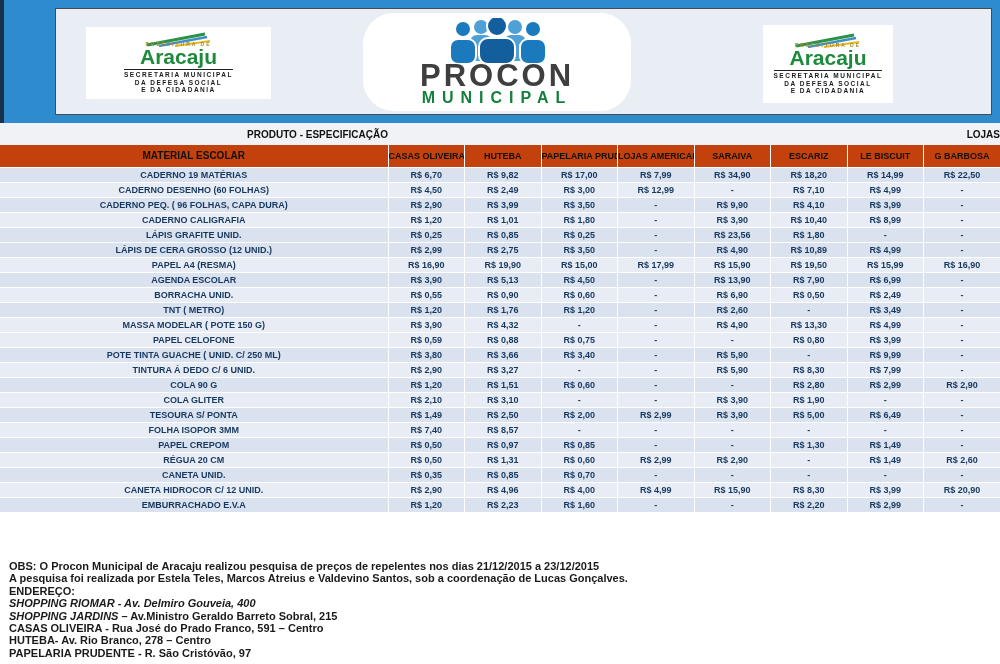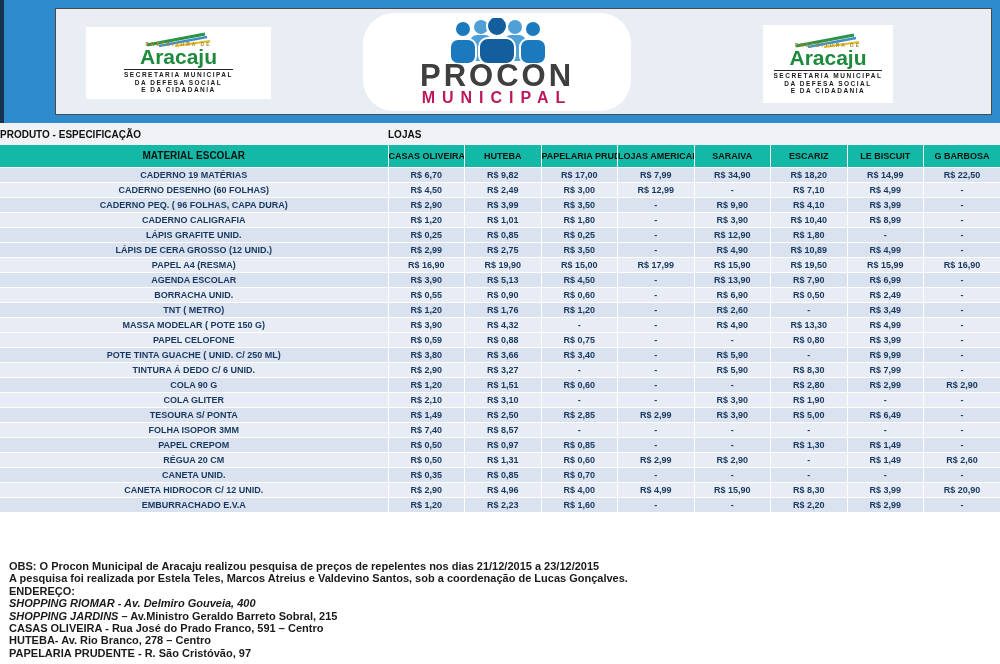--- a/index.html
+++ b/index.html
@@ -23,31 +23,31 @@
     text-align:center; margin-top:-6px; }
   .aracaju-name { font-size:21px; font-weight:bold; color:#1e8a3c; line-height:20px;
     letter-spacing:0px; }
   .aracaju-sub { border-top:1.5px solid #222; margin-top:2px; padding-top:1px; text-align:center; }
   .aracaju-sub div { font-size:6.5px; font-weight:bold; color:#1a1a1a; letter-spacing:1.5px;
     line-height:7.5px; }
 
   .procon-people { line-height:0; margin-bottom:-2px; }
   .procon-title { font-size:31px; font-weight:bold; color:#3f3f3f; letter-spacing:3px;
     line-height:28px; }
-  .procon-sub { font-size:16px; font-weight:bold; color:#be185d; letter-spacing:7px;
+  .procon-sub { font-size:16px; font-weight:bold; color:#15803d; letter-spacing:7px;
     line-height:16px; }
 
   
   .tbl-wrap { position:absolute; top:123px; left:0; width:1000px; }
   table { width:1000px; border-collapse:collapse; table-layout:fixed; }
   col.prod-col { width:388px; }
   th, td { overflow:hidden; white-space:nowrap; }
   .hdr1 th { height:22px; background:#f0f2f6; font-size:10px; font-weight:bold; color:#111;
-    text-align:left; vertical-align:middle;margin-top:12px; }
-  .hdr2 th { height:22px; background:#14b8a6; font-size:9px; font-weight:bold; color:#111;
+    text-align:right; vertical-align:middle;margin-top:12px; }
+  .hdr2 th { height:22px; background:#c2410c; font-size:9px; font-weight:bold; color:#111;
     text-align:center; vertical-align:middle; border-left:1px solid #ffffff; line-height:10px; }
   .hdr2 th:first-child { border-left:none; font-size:10px; }
   tbody td { height:15px; font-size:9px; font-weight:bold; color:#17375e; text-align:center;
     vertical-align:middle; border-top:1px solid #ffffff; border-left:1px solid #ffffff; }
   tbody td:first-child { border-left:none; }
   tbody tr.odd  td { background:#d9e2ee; }
   tbody tr.even td { background:#e8edf5; }
 
   
   .footer { position:absolute; top:560px; left:9px; width:985px; }
@@ -197,21 +197,21 @@
           <td>R$ 10,40</td>
           <td>R$ 8,99</td>
           <td>-</td>
         </tr>
         <tr class="odd">
           <td>LÁPIS GRAFITE UNID.</td>
           <td>R$ 0,25</td>
           <td>R$ 0,85</td>
           <td>R$ 0,25</td>
           <td>-</td>
-          <td>R$ 12,90</td>
+          <td>R$ 23,56</td>
           <td>R$ 1,80</td>
           <td>-</td>
           <td>-</td>
         </tr>
         <tr class="odd">
           <td>LÁPIS DE CERA GROSSO (12 UNID.)</td>
           <td>R$ 2,99</td>
           <td>R$ 2,75</td>
           <td>R$ 3,50</td>
           <td>-</td>
@@ -327,21 +327,21 @@
           <td>-</td>
           <td>R$ 3,90</td>
           <td>R$ 1,90</td>
           <td>-</td>
           <td>-</td>
         </tr>
         <tr class="odd">
           <td>TESOURA S/ PONTA</td>
           <td>R$ 1,49</td>
           <td>R$ 2,50</td>
-          <td>R$ 2,85</td>
+          <td>R$ 2,00</td>
           <td>R$ 2,99</td>
           <td>R$ 3,90</td>
           <td>R$ 5,00</td>
           <td>R$ 6,49</td>
           <td>-</td>
         </tr>
         <tr class="even">
           <td>FOLHA ISOPOR 3MM</td>
           <td>R$ 7,40</td>
           <td>R$ 8,57</td>

